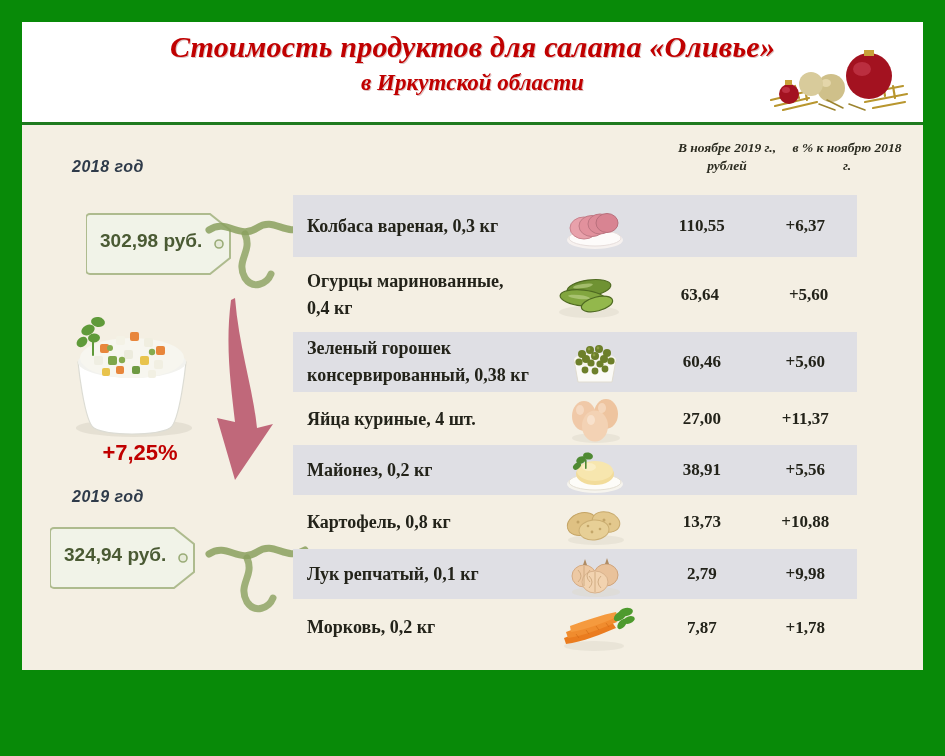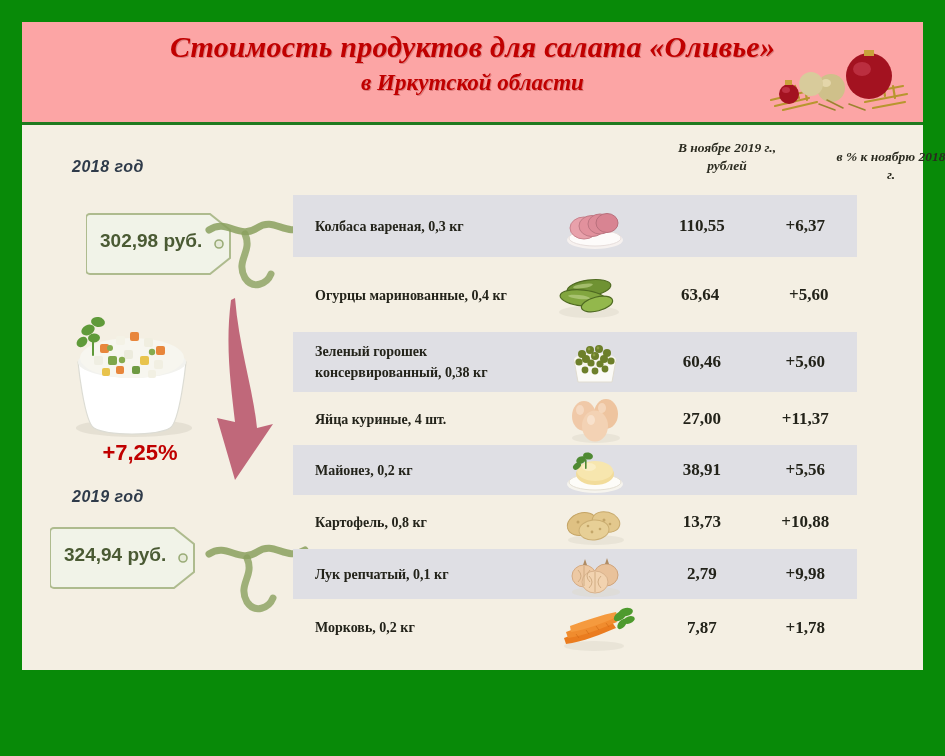--- a/index.html
+++ b/index.html
@@ -12,21 +12,21 @@
   .poster{
     position:relative;
     width:945px;height:756px;
     background:#088a08;
     box-sizing:border-box;
   }
 
   
   .title-band{
     position:absolute;left:22px;top:22px;width:901px;height:109px;
-    background:#fca5a5;
+    background:#ffffff;
     overflow:hidden;
     text-decoration:underline;
   }
   .title-line1{
     position:absolute;left:0;top:8px;width:100%;
     text-align:center;
     font-size:30px;font-weight:bold;font-style:italic;
     color:#c00000;
     letter-spacing:.2px;
     text-shadow:1px 1px 0 rgba(120,0,0,.25);
@@ -54,33 +54,33 @@
   }
 
   
   .col-head{
     position:absolute;
     font-family:"Liberation Serif",serif;
     font-style:italic;font-weight:bold;font-size:13.5px;
     color:#2b2b20;text-align:center;line-height:1.35;
   }
   #hdr-price{left:672px;top:139px;width:110px;}
-  #hdr-pct{left:836px;top:139px;width:110px;margin-top:9px;}
+  #hdr-pct{left:792px;top:139px;width:110px;}
 
   
   .rows{position:absolute;left:0;top:0;width:901px;height:545px;}
   .row{
     position:absolute;left:293px;width:564px;
     display:flex;align-items:center;
   }
   .row.alt{background:#dfdfe4;}
   .row .name{
-    width:250px;padding-left:22px;box-sizing:border-box;
-    font-family:"Liberation Serif",serif;
-    font-weight:bold;font-size:14px;color:#23231a;
+    width:250px;padding-left:14px;box-sizing:border-box;
+    font-family:"Liberation Serif",serif;
+    font-weight:bold;font-size:18px;color:#23231a;
     line-height:1.5;
   }
   .row .pic{width:112px;display:flex;align-items:center;justify-content:center;}
   .row .price{
     width:105px;text-align:center;
     font-family:"Liberation Serif",serif;
     font-weight:bold;font-size:17px;color:#23231a;
   }
   .row .pct{
     width:105px;text-align:center;

